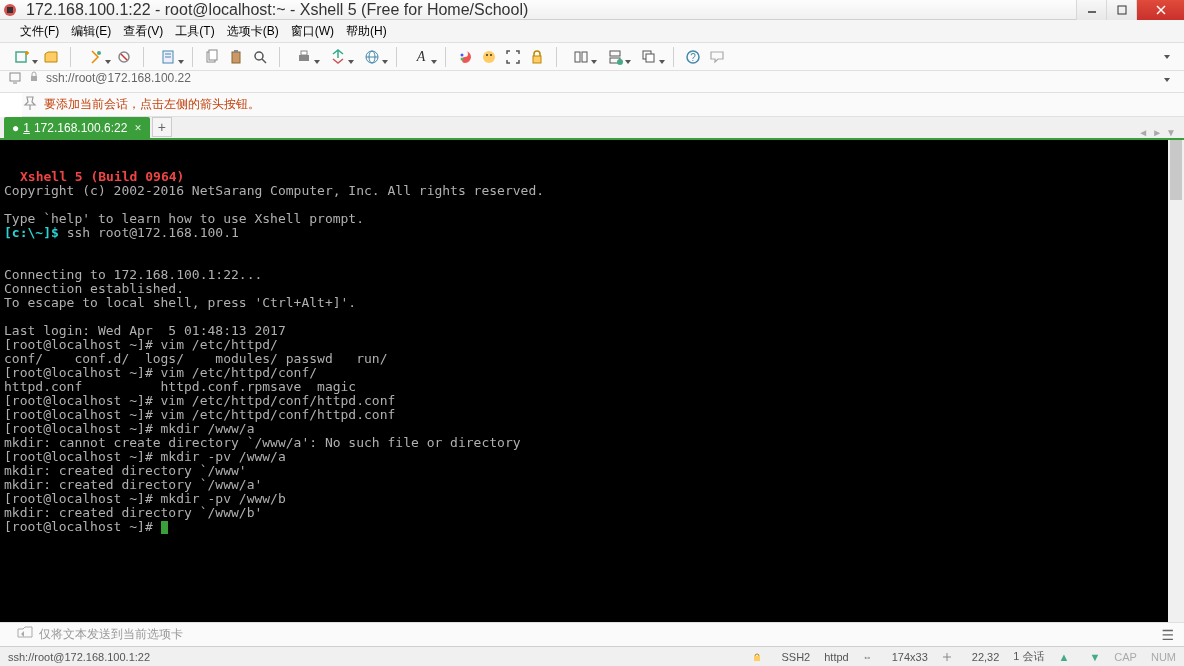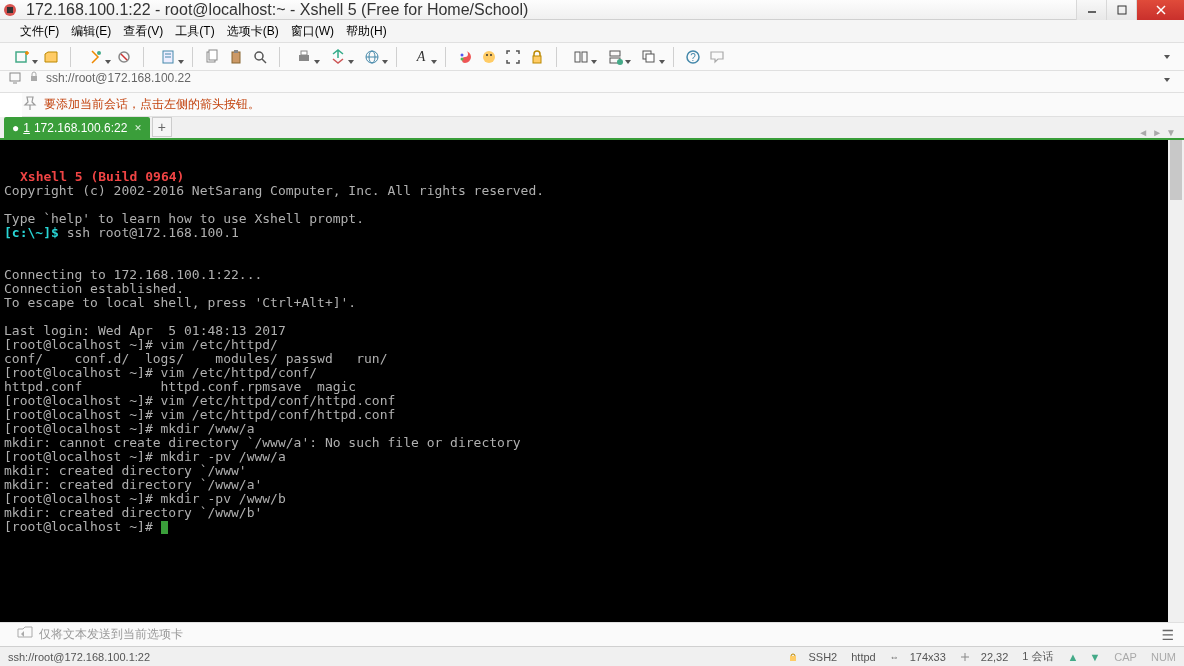--- a/index.html
+++ b/index.html
@@ -30,21 +30,21 @@
 .terminal .line { min-height: 14px; }
 .terminal .bold { font-weight: bold; color: #ef4444; margin-left: 16px; }
 .terminal .cyan { color: #29d6d6; font-weight: bold; }
 .terminal .cursor { display: inline-block; width: 7px; height: 13px; background: #3a9e3a; vertical-align: text-bottom; }
 .scrollbar-v { position: absolute; right: 0; top: 0; bottom: 0; width: 16px; background: #f0f0f0; }
 .scrollbar-v .thumb { position: absolute; top: 0; left: 2px; right: 2px; height: 60px; background: #c8c8c8; }
 .sendbar { height: 24px; background: #fafafa; border-top: 1px solid #e0e0e0; display: flex; align-items: center; padding-left: 17px; gap: 6px; color: #999; font-size: 12px; }
 .sendbar .menu-icon { margin-left: auto; margin-right: 10px; color: #666; font-size: 14px; }
 .statusbar { height: 20px; background: #f0f0f0; border-top: 1px solid #d0d0d0; display: flex; align-items: center; padding: 0 8px; font-size: 11px; color: #555; gap: 14px; }
 .statusbar .left { flex: 1; }
-.statusbar .item { display: flex; align-items: center; gap: 11px; }
+.statusbar .item { display: flex; align-items: center; gap: 20px; }
 .statusbar .dim { color: #aaa; }
 </style>
 </head>
 <body>
 
 <div class="titlebar">
   <svg class="titlebar-icon" viewBox="0 0 16 16">
       <circle cx="8" cy="8" r="6" fill="#d9534f"></circle>
       <rect x="5" y="5" width="6" height="6" fill="#333"></rect>
     </svg>

